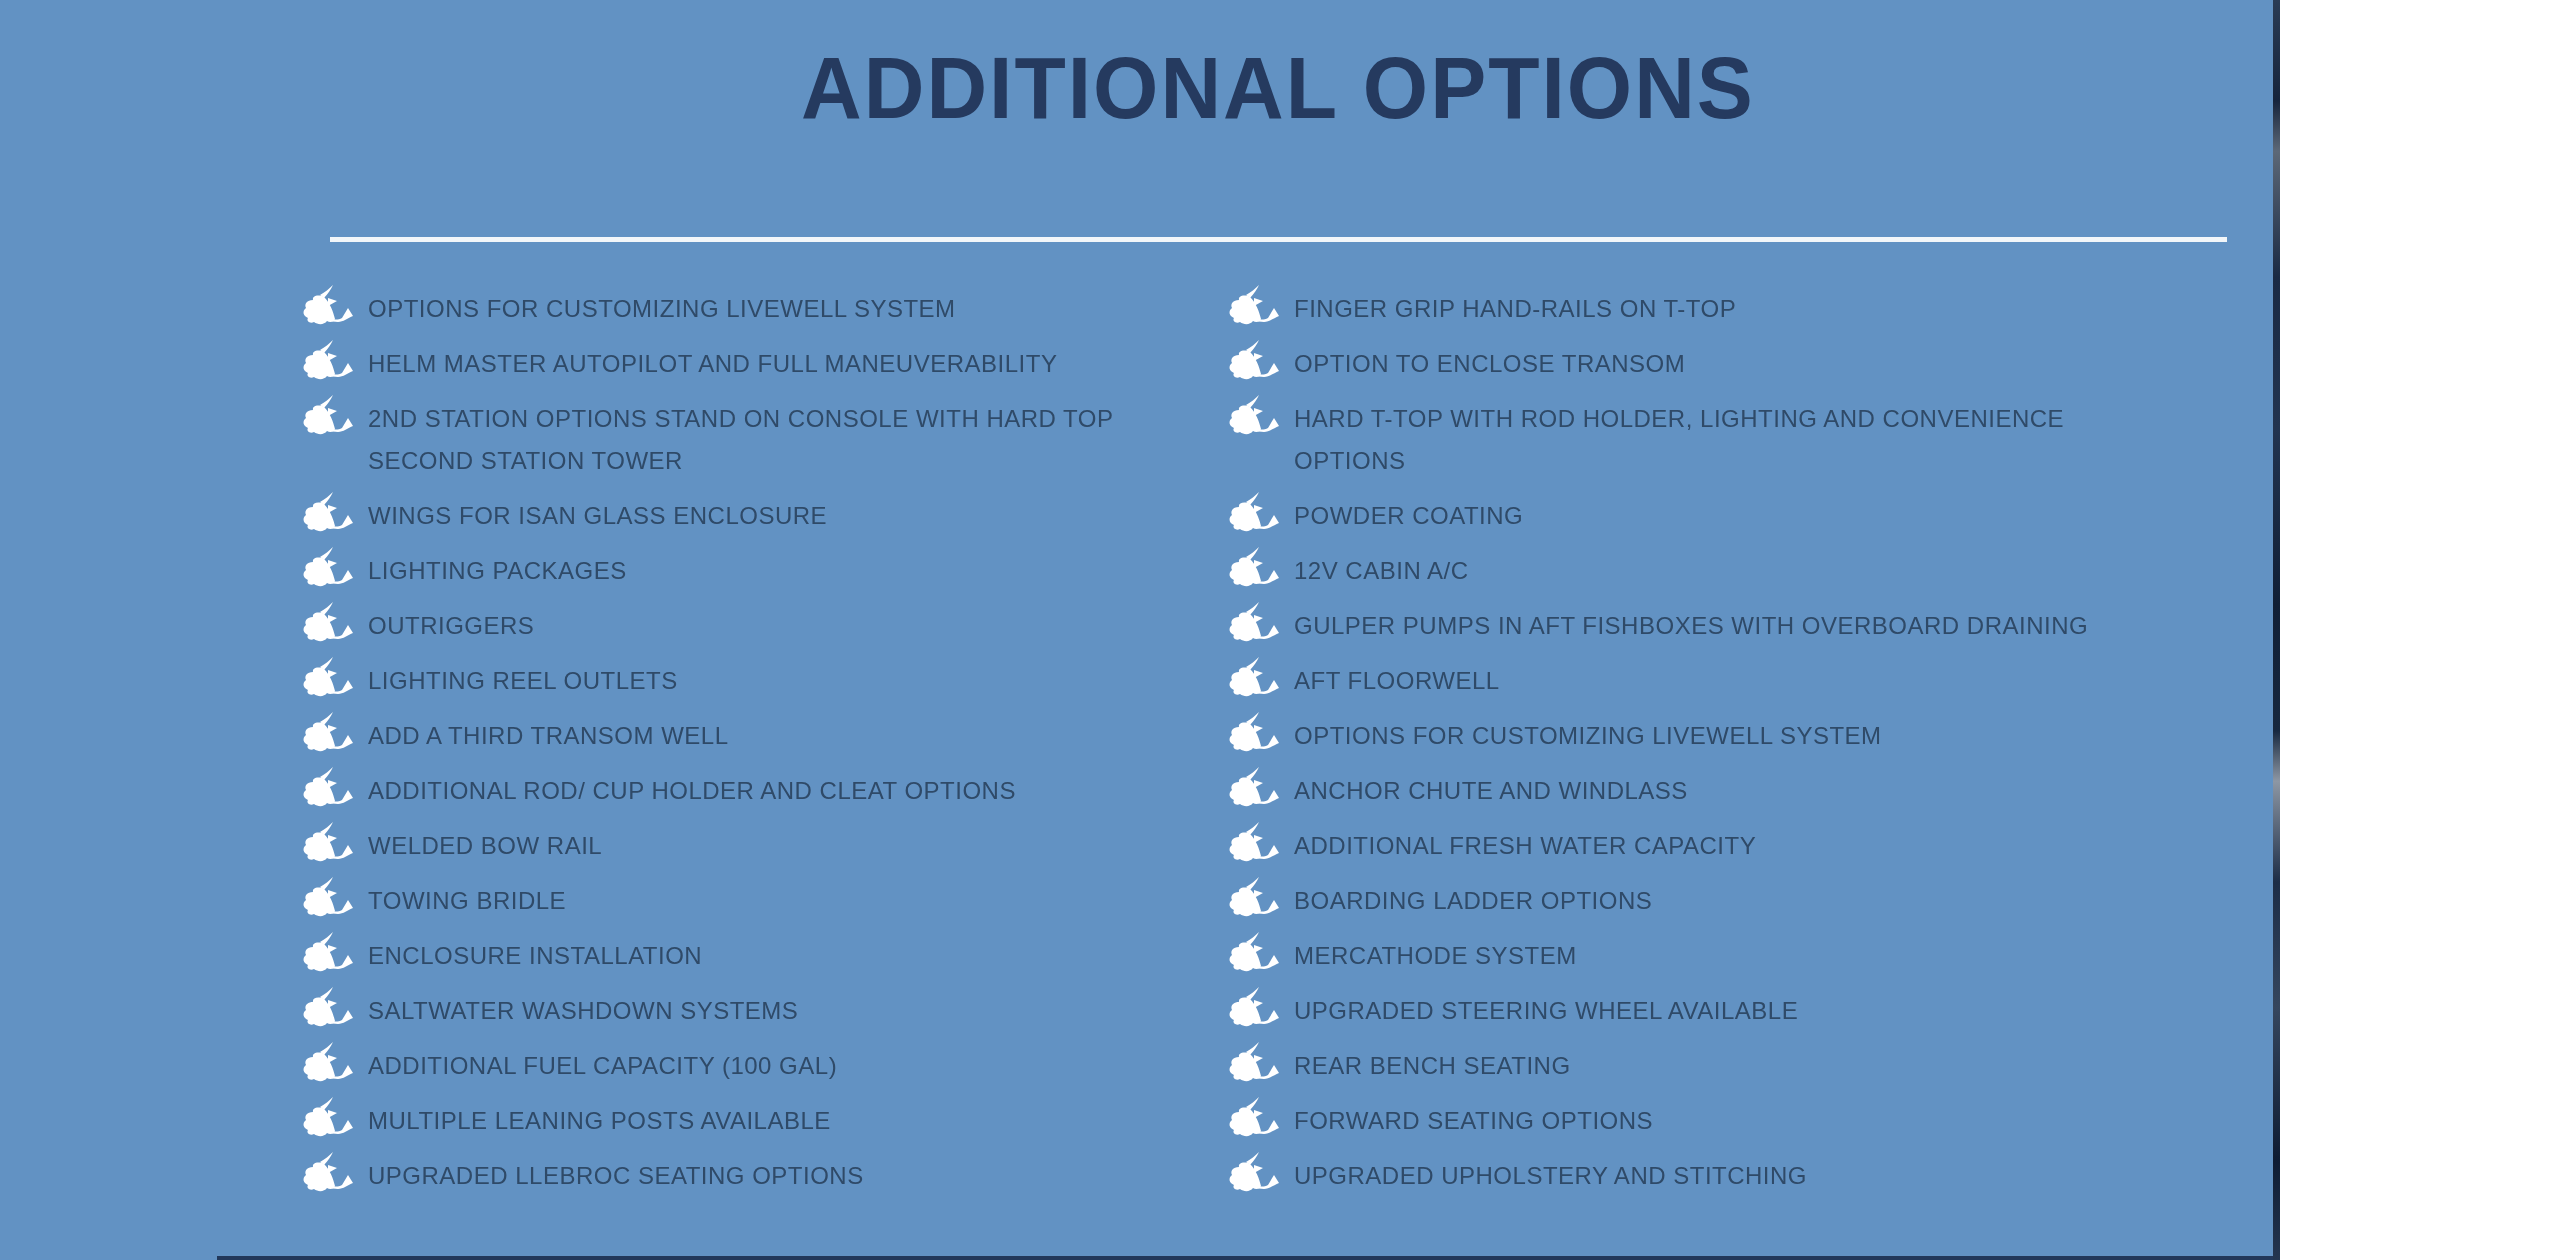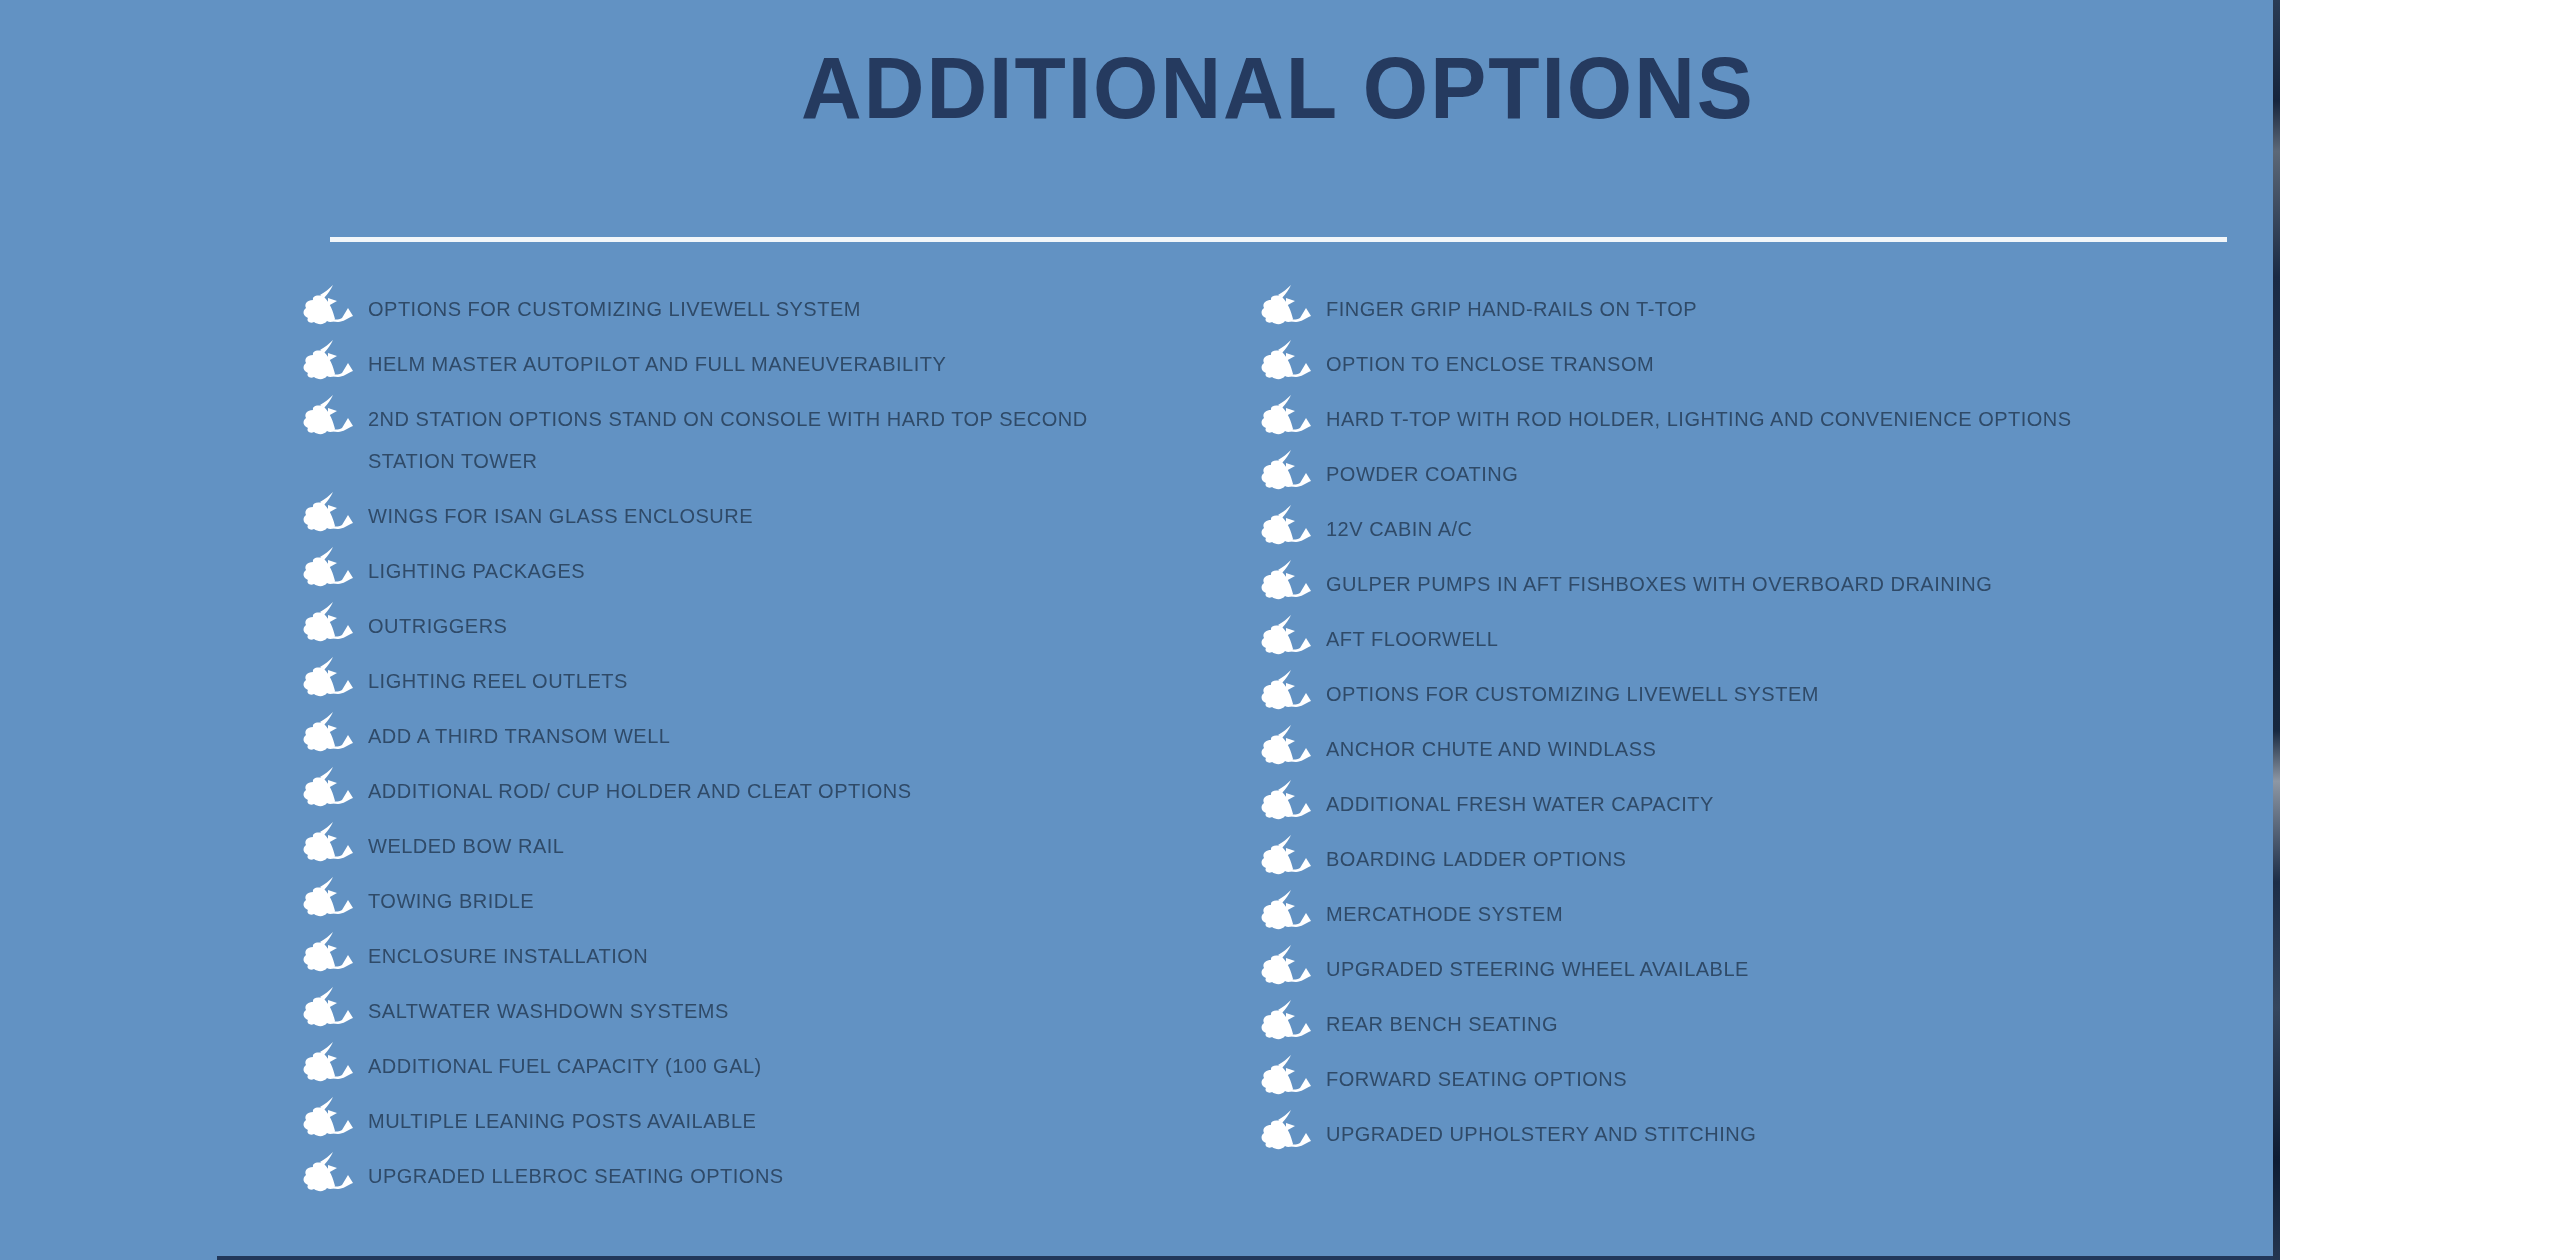--- a/index.html
+++ b/index.html
@@ -40,36 +40,36 @@
     background: var(--divider, #f2f6f9);
   }
   ul.col {
     position: absolute;
     top: 288px;
     margin: 0;
     padding: 0;
     list-style: none;
   }
   .col-left  { left: 300px; width: 880px; }
-  .col-right { left: 1258px; width: 930px; }
+  .col-right { left: 1226px; width: 930px; }
   li.item {
     display: flex;
     align-items: flex-start;
     margin: 0 0 13px 0;
   }
   .icon {
     flex: 0 0 auto;
     width: 58px;
     height: 44px;
     margin: -3px 10px 0 0;
     display: inline-block;
   }
   .icon svg { display: block; width: 58px; height: 44px; }
   .label {
-    font-size: 20px;
+    font-size: 24px;
     line-height: 42px;
     letter-spacing: 0.5px;
     color: var(--text, #2f4a68);
   }
   .edge-right {
     position: absolute;
     top: 0;
     right: 0;
     width: 7px;
     height: 1260px;

